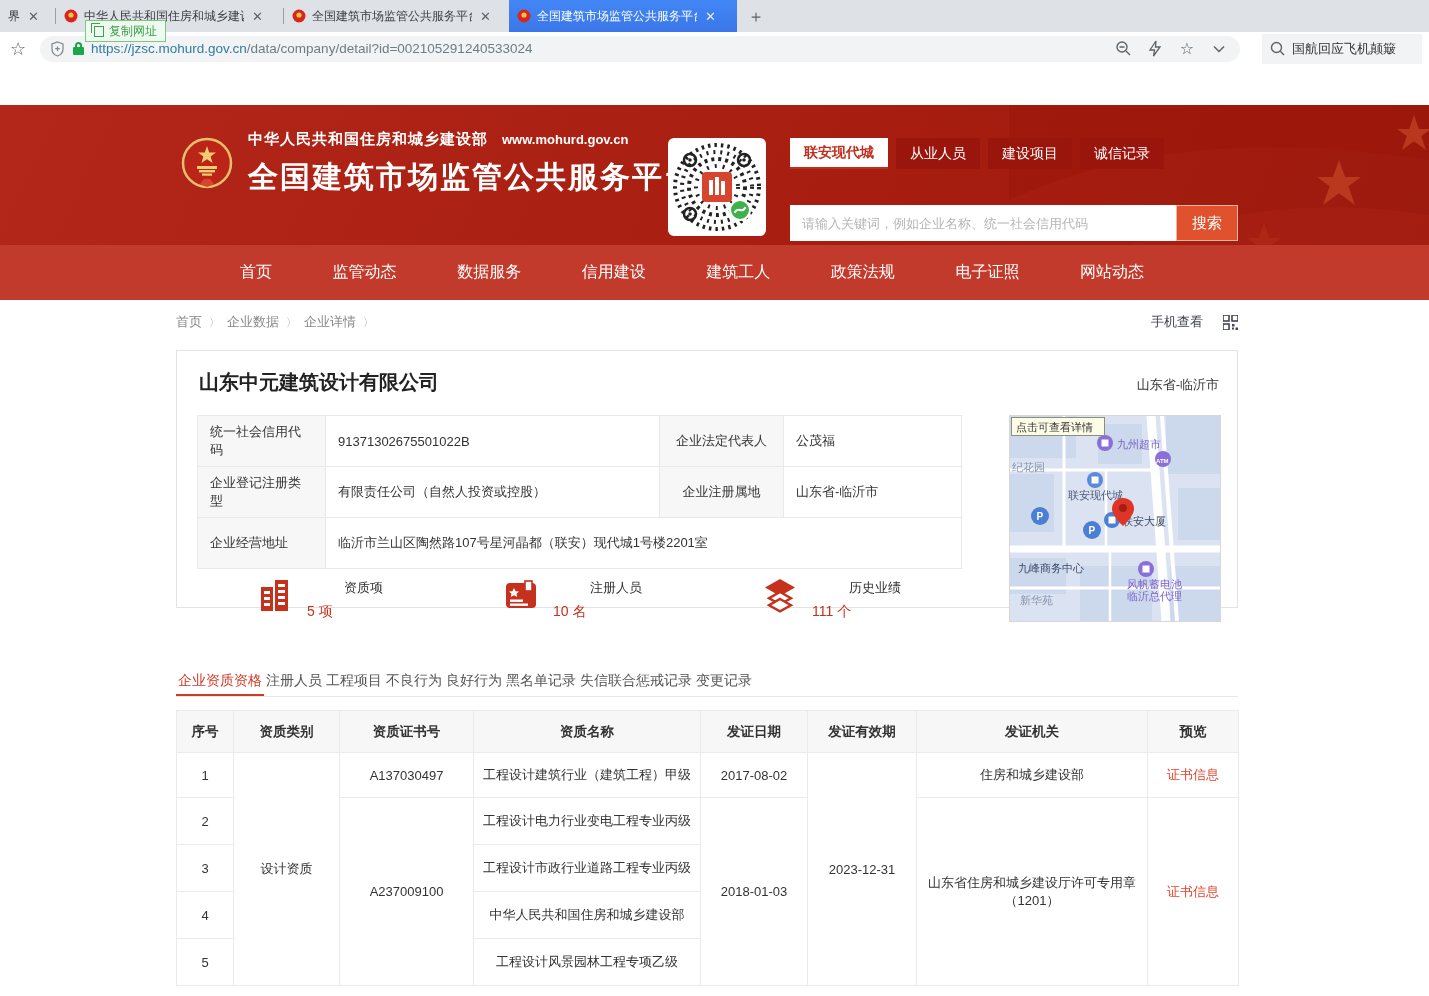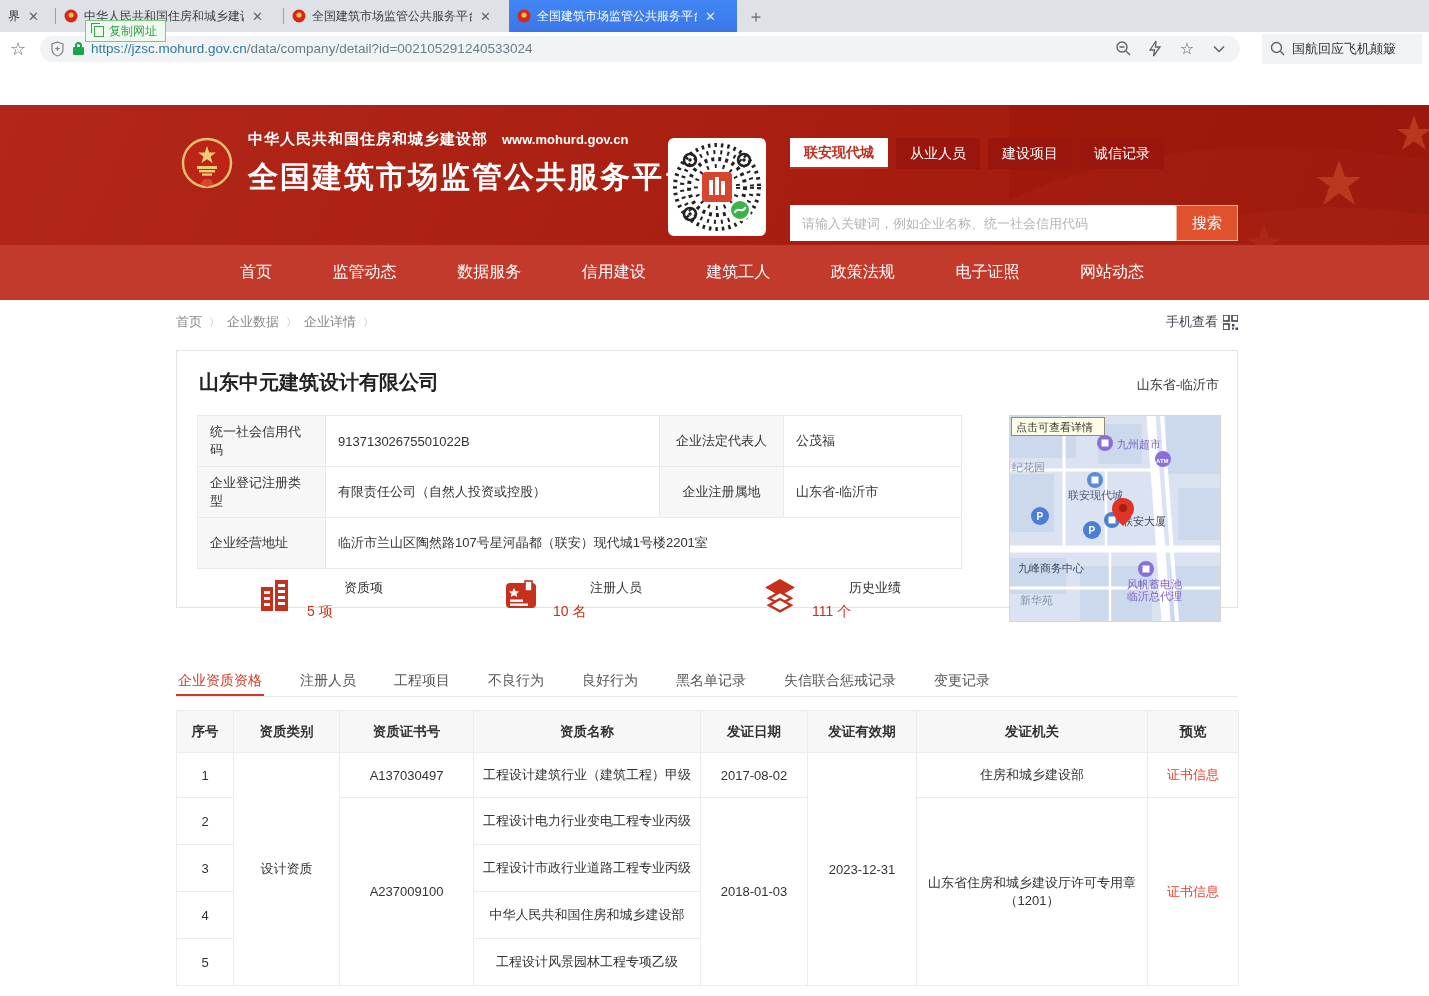--- a/index.html
+++ b/index.html
@@ -52,38 +52,38 @@
   .hsearch-input { flex:1; border:none; outline:none; background:#fff; font-size:13px; padding:0 12px; color:#333; }
   .hsearch-input::placeholder { color:#b5b5b5; }
   .hsearch-btn { width:62px; background:#e0512d; border:1px solid #f2b3a0; color:#fff; font-size:15px; cursor:pointer; }
   .nav-list { height:55px; display:flex; align-items:center; justify-content:space-between; padding:0 285px 0 240px; }
   .nav-item { color:#fff; font-size:16px; cursor:pointer; white-space:nowrap; }
 
   
   .crumb-row { position:absolute; left:176px; top:313px; width:1062px; display:flex; align-items:center; font-size:13px; color:#888; }
   .crumb { cursor:pointer; }
   .crumb-sep { margin:0 7px; color:#aaa; font-size:11px; }
-  .crumb-right { margin-left:auto; display:flex; align-items:center; gap:5px; color:#42454f; }
+  .crumb-right { margin-left:auto; display:flex; align-items:center; gap:20px; color:#42454f; }
   .qr-mini { width:15px; height:15px; }
 
   .card { position:absolute; left:176px; top:350px; width:1062px; height:258px; border:1px solid #e3e3e3; background:#fff; }
   .co-name { position:absolute; left:22px; top:18px; font-size:20px; font-weight:bold; color:#222; }
   .co-region { position:absolute; right:18px; top:25px; font-size:13px; color:#333; }
   .info-tbl { position:absolute; left:20px; top:64px; width:764px; border-collapse:collapse; table-layout:fixed; }
   .info-tbl td { border:1px solid #e9e9e9; font-size:13px; padding:0 12px; height:51px; color:#333; }
   .info-tbl td.lbl { background:#f7f7f7; text-align:left; width:128px; }
   .info-tbl td.lbl2 { background:#f7f7f7; text-align:center; width:124px; }
   .stats { position:absolute; left:20px; top:226px; width:764px; display:flex; justify-content:space-around; }
   .stat { display:flex; align-items:flex-start; gap:10px; }
   .stat svg { flex:0 0 auto; }
   .stat .s-label { font-size:13px; color:#333; margin-top:2px;margin-left:41px; }
   .stat .s-value { font-size:14px; color:#c5311d; margin-top:6px; padding-left:4px; }
   .map-box { position:absolute; left:832px; top:64px; width:212px; height:207px; border:1px solid #d7d7d7; cursor:pointer; }
 
-  .dtabs { position:absolute; left:176px; top:663px; width:1062px; height:34px; border-bottom:1px solid #e8e8e8; display:flex; gap:34px; }
+  .dtabs { position:absolute; left:176px; top:663px; width:1062px; height:34px; border-bottom:1px solid #e8e8e8; display:flex; }
   .dtab { font-size:14px; color:#555; padding:2px 2px 0; line-height:30px; cursor:pointer; white-space:nowrap; }
   .dtab.active { color:#cf3a26; border-bottom:2px solid #cf3a26; }
 
   .qual-tbl { position:absolute; left:176px; top:710px; width:1062px; border-collapse:collapse; table-layout:fixed; }
   .qual-tbl th { background:#f7f7f7; font-size:13.5px; font-weight:bold; color:#333; height:42px; border:1px solid #ebebeb; }
   .qual-tbl td { font-size:13px; color:#333; text-align:center; border:1px solid #ebebeb; padding:4px 8px; background:#fff; }
   .qual-tbl tr.r1 td { height:45px; }
   .qual-tbl tr.rn td { height:47px; }
   .cert-link { color:#e0442e; cursor:pointer; }
 </style>

